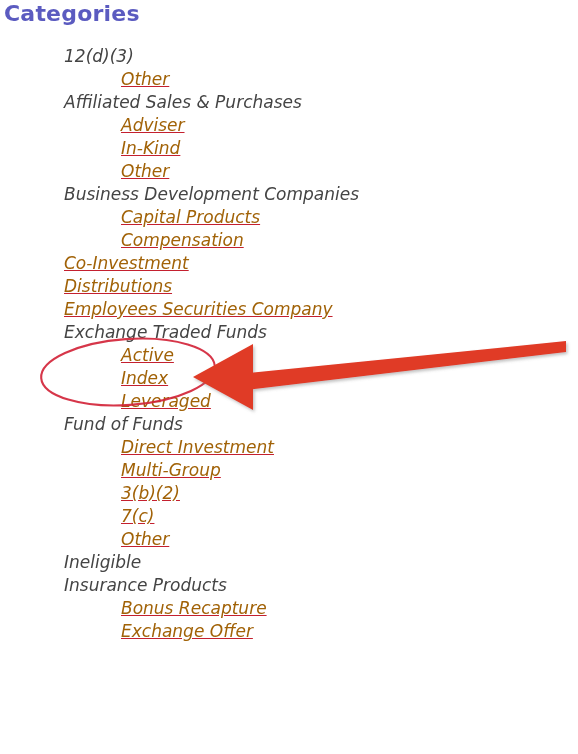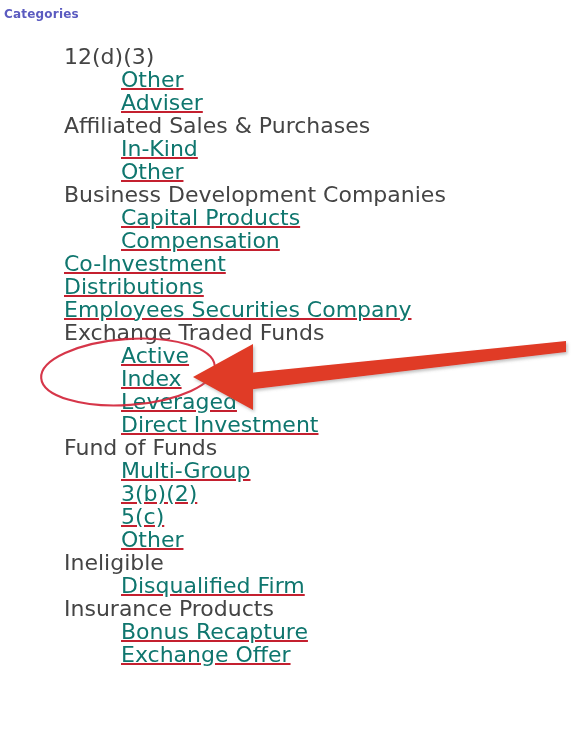--- a/index.html
+++ b/index.html
@@ -22,61 +22,62 @@
     width: 578px;
     height: 754px;
     overflow: hidden;
   }
 
   
   .page-heading {
     position: absolute;
     left: 4px;
     top: 2px;
-    font-size: 12px;
+    font-size: 22px;
     font-weight: bold;
     color: #5b5bc0;
     letter-spacing: 0.2px;
     line-height: 24px;
     white-space: nowrap;
   }
 
   
   .tree {
     position: absolute;
     left: 0;
     top: 45px;
     width: 578px;
   }
 
   .tree-row {
     height: 23px;
     line-height: 23px;
     white-space: nowrap;
-    font-size: 22px;
+    font-size: 17px;
+    font-style: italic;
   }
 
   .tree-row .label {
     display: inline-block;
     vertical-align: top;
   }
 
   
   .lvl-0 { padding-left: 64px; }
   .lvl-1 { padding-left: 121px; }
 
   
   .plain {
     color: #444444;
     text-decoration: none;
   }
 
   
   .link {
-    color: #0f766e;
+    color: #a16207;
     text-decoration: underline;
     text-decoration-color: #c4202f;
     text-underline-offset: 1px;
     cursor: pointer;
   }
 
   
   .annotation-layer {
     position: absolute;
     left: 0;
@@ -89,42 +90,41 @@
 </head>
 <body>
 
 <div id="page">
 
   <div class="page-heading">Categories</div>
 
   <div class="tree" id="tree-root">
       <div class="tree-row lvl-0"><span class="label plain">12(d)(3)</span></div>
       <div class="tree-row lvl-1"><span class="label link">Other</span></div>
+      <div class="tree-row lvl-0"><span class="label plain">Affiliated Sales &amp; Purchases</span></div>
       <div class="tree-row lvl-1"><span class="label link">Adviser</span></div>
-      <div class="tree-row lvl-0"><span class="label plain">Affiliated Sales &amp; Purchases</span></div>
       <div class="tree-row lvl-1"><span class="label link">In-Kind</span></div>
       <div class="tree-row lvl-1"><span class="label link">Other</span></div>
       <div class="tree-row lvl-0"><span class="label plain">Business Development Companies</span></div>
       <div class="tree-row lvl-1"><span class="label link">Capital Products</span></div>
       <div class="tree-row lvl-1"><span class="label link">Compensation</span></div>
       <div class="tree-row lvl-0"><span class="label link">Co-Investment</span></div>
       <div class="tree-row lvl-0"><span class="label link">Distributions</span></div>
       <div class="tree-row lvl-0"><span class="label link">Employees Securities Company</span></div>
       <div class="tree-row lvl-0"><span class="label plain">Exchange Traded Funds</span></div>
       <div class="tree-row lvl-1"><span class="label link">Active</span></div>
       <div class="tree-row lvl-1"><span class="label link">Index</span></div>
       <div class="tree-row lvl-1"><span class="label link">Leveraged</span></div>
+      <div class="tree-row lvl-0"><span class="label plain">Fund of Funds</span></div>
       <div class="tree-row lvl-1"><span class="label link">Direct Investment</span></div>
-      <div class="tree-row lvl-0"><span class="label plain">Fund of Funds</span></div>
       <div class="tree-row lvl-1"><span class="label link">Multi-Group</span></div>
       <div class="tree-row lvl-1"><span class="label link">3(b)(2)</span></div>
-      <div class="tree-row lvl-1"><span class="label link">5(c)</span></div>
+      <div class="tree-row lvl-1"><span class="label link">7(c)</span></div>
       <div class="tree-row lvl-1"><span class="label link">Other</span></div>
       <div class="tree-row lvl-0"><span class="label plain">Ineligible</span></div>
-      <div class="tree-row lvl-1"><span class="label link">Disqualified Firm</span></div>
       <div class="tree-row lvl-0"><span class="label plain">Insurance Products</span></div>
       <div class="tree-row lvl-1"><span class="label link">Bonus Recapture</span></div>
       <div class="tree-row lvl-1"><span class="label link">Exchange Offer</span></div>
     </div>
 
   <svg class="annotation-layer" width="578" height="754" viewBox="0 0 578 754" xmlns="http://www.w3.org/2000/svg">
 
     <defs>
       <filter id="softshadow" x="-30%" y="-30%" width="180%" height="180%">
         <feDropShadow dx="1.5" dy="2" stdDeviation="1.6" flood-color="#777777" flood-opacity="0.45"></feDropShadow>

